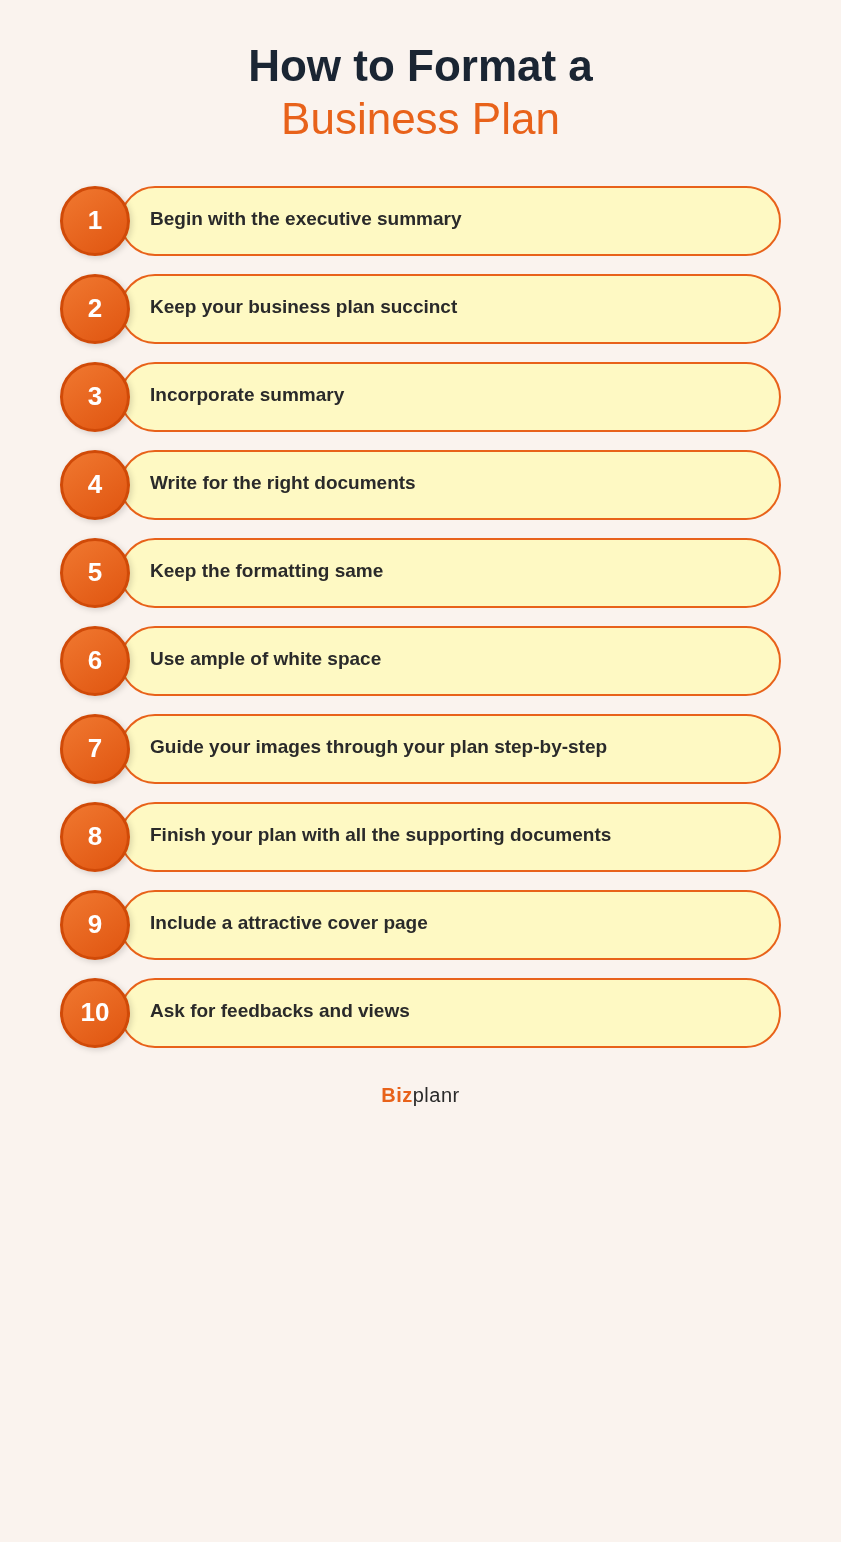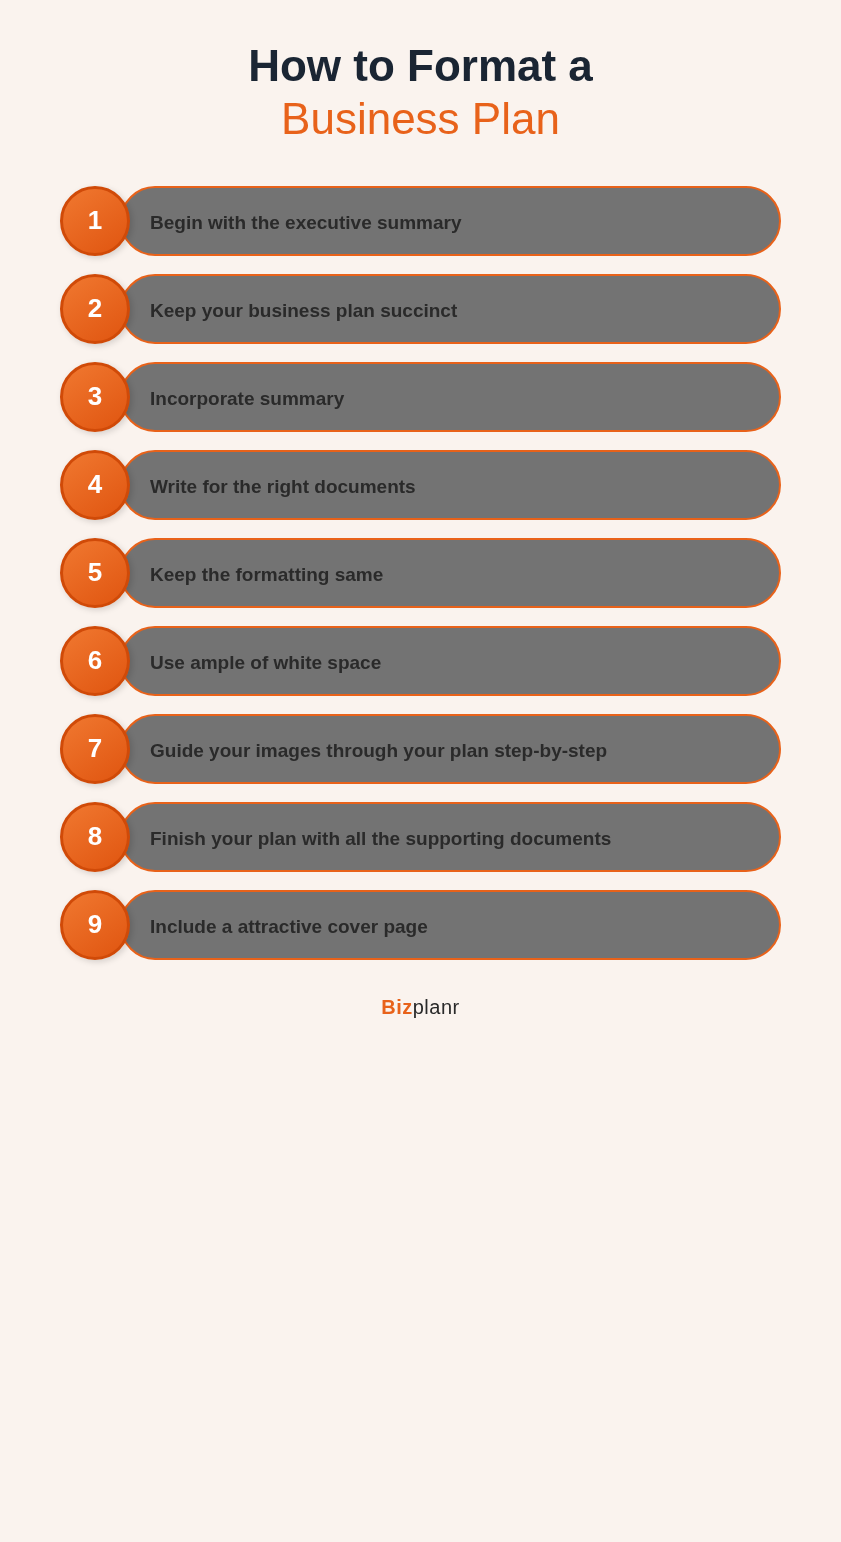--- a/index.html
+++ b/index.html
@@ -61,28 +61,28 @@
       justify-content: center;
       flex-shrink: 0;
       border: 3px solid #d04a08;
       position: relative;
       z-index: 2;
       box-shadow: 2px 2px 6px rgba(0,0,0,0.15);
     }
 
     .step-label-box {
       flex: 1;
-      background: #737373;
+      background: #fef9c3;
       border: 2px solid #e8621a;
       border-radius: 40px;
       padding: 18px 28px;
       margin-left: -10px;
       padding-left: 28px;
       display: flex;
-      align-items: flex-end;
+      align-items: flex-start;
       min-height: 70px;
     }
 
     .step-label-text {
       font-size: 19px;
       font-weight: 700;
       color: #2a2a2a;
       line-height: 1.35;
     }
 
@@ -155,17 +155,23 @@
       <div class="step-label-box">
         <div class="step-label-text">Finish your plan with all the supporting documents</div>
       </div>
     </div>
     <div class="step-row">
       <div class="step-number-circle">9</div>
       <div class="step-label-box">
         <div class="step-label-text">Include a attractive cover page</div>
       </div>
     </div>
+    <div class="step-row">
+      <div class="step-number-circle">10</div>
+      <div class="step-label-box">
+        <div class="step-label-text">Ask for feedbacks and views</div>
+      </div>
+    </div>
   </div>
 
 <div class="brand-footer">
   <span class="brand-highlight">Biz</span><span>planr</span>
 </div>
 
 </body></html>

